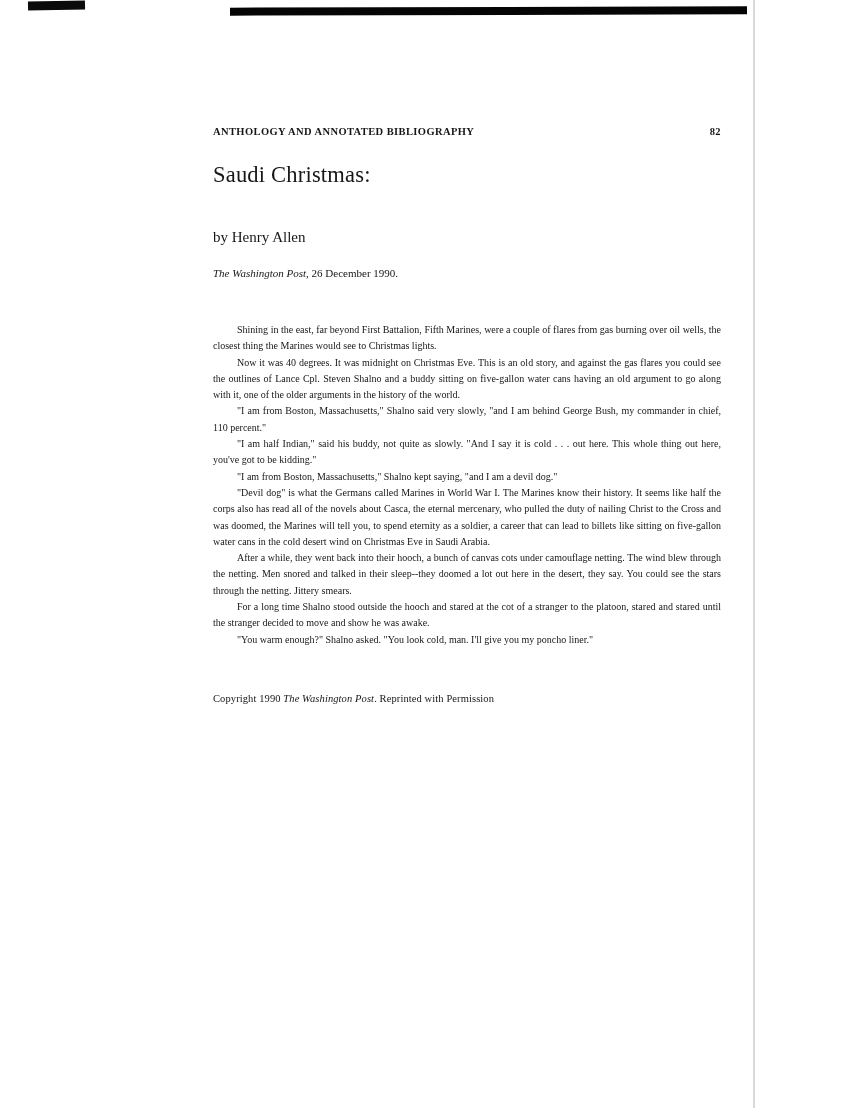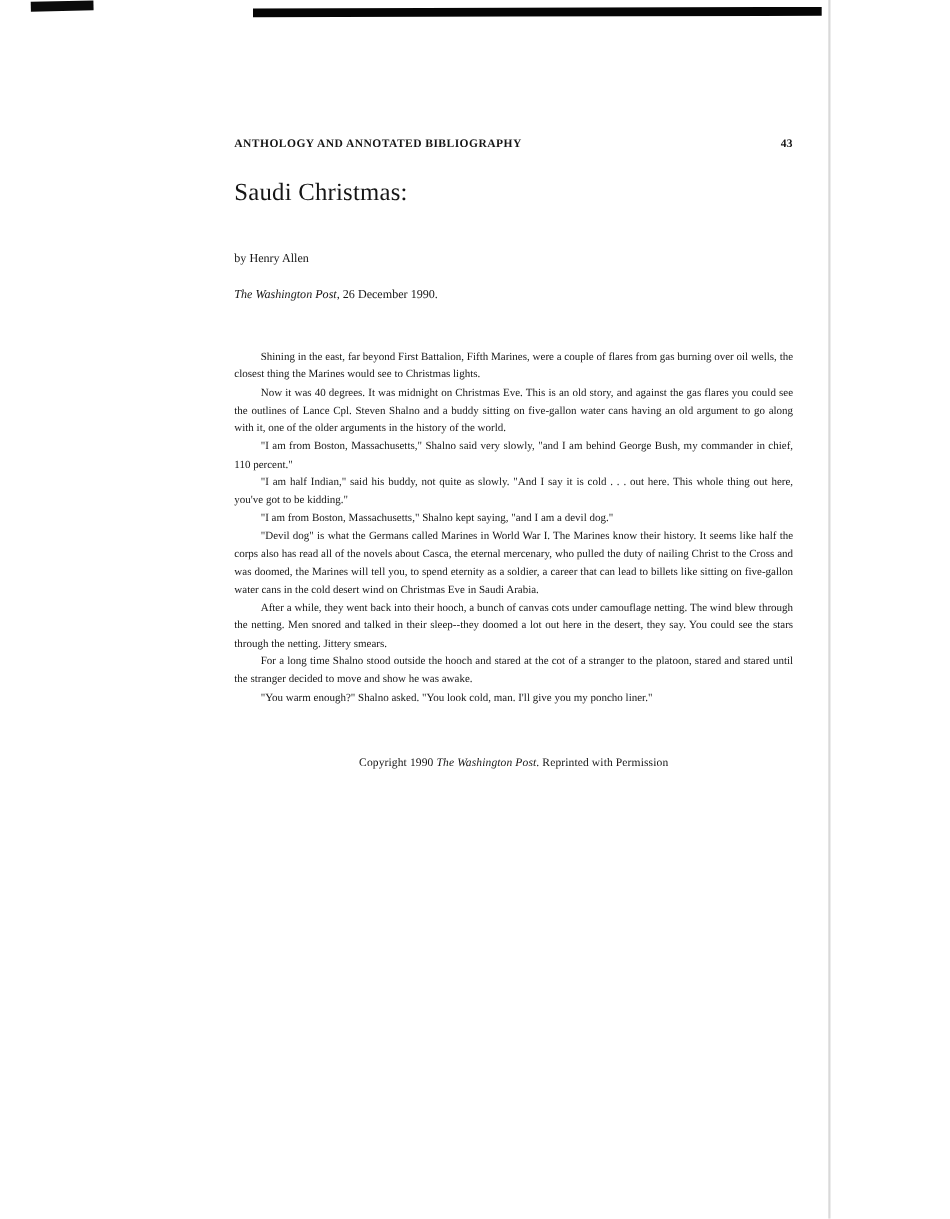--- a/index.html
+++ b/index.html
@@ -62,57 +62,56 @@
   .title {
     margin: 20px 0 0 0;
     font-size: 22.5px;
     font-weight: normal;
     line-height: 35px;
     letter-spacing: 0.2px;
     font-family: Liberation Serif, serif;
   }
   .byline {
     margin: 37px 0 0 0;
-    font-size: 11px;
+    font-size: 15px;
   }
   .source {
     margin: 21px 0 0 0;
     font-size: 11px;
   }
   .body-text {
     margin-top: 43px;
     font-size: 10px;
     line-height: 16.3px;
     text-align: justify;
   }
   .body-text p {
     margin: 0;
     text-indent: 24px;
   }
   .footer {
     margin: 45px 0 0 0;
     font-size: 10.5px;
     letter-spacing: 0.1px;
-    text-align: center;
   }
 </style>
 </head>
 <body>
 
 <div class="page">
 
   <div class="artifact-small"></div>
   <div class="artifact-bar"></div>
   <div class="edge-line"></div>
 
   <div class="content">
 
     <div class="header-row">
       <span>ANTHOLOGY AND ANNOTATED BIBLIOGRAPHY</span>
-      <span>43</span>
+      <span>82</span>
     </div>
 
     <h1 class="title">
       <span>Saudi Christmas:</span><br>
     </h1>
 
     <p class="byline">by Henry Allen</p>
 
     <p class="source">
       <em>The Washington Post</em><span>, 26 December 1990.</span>

